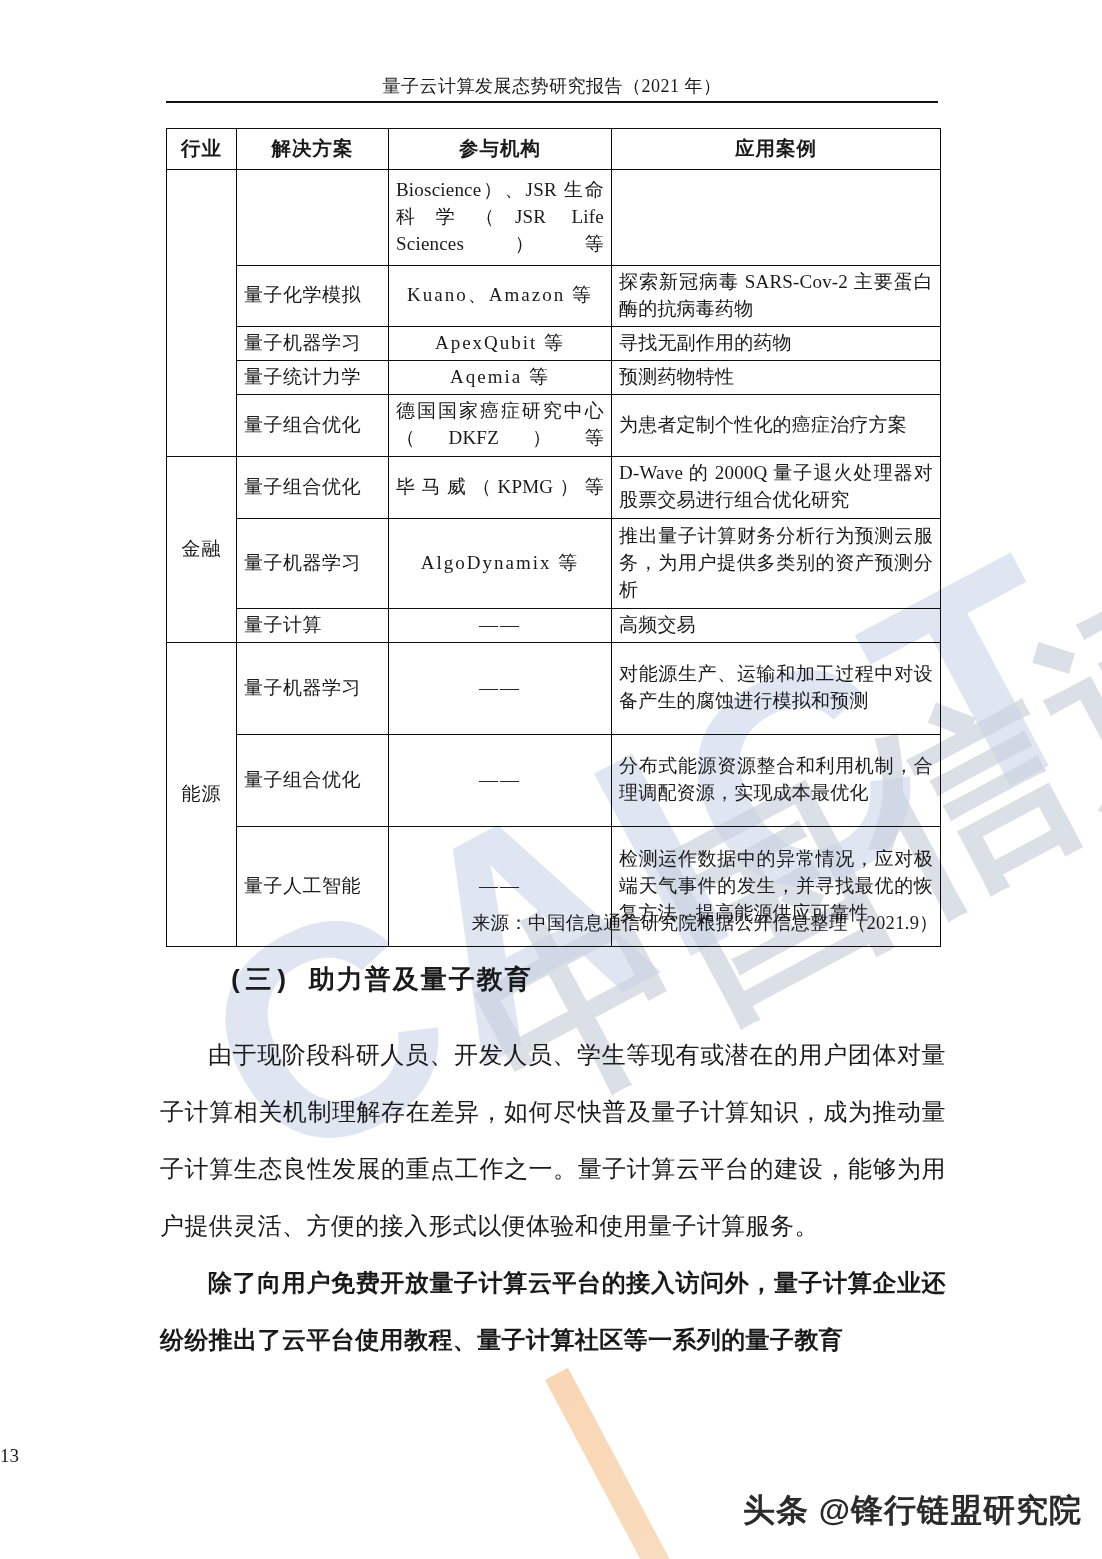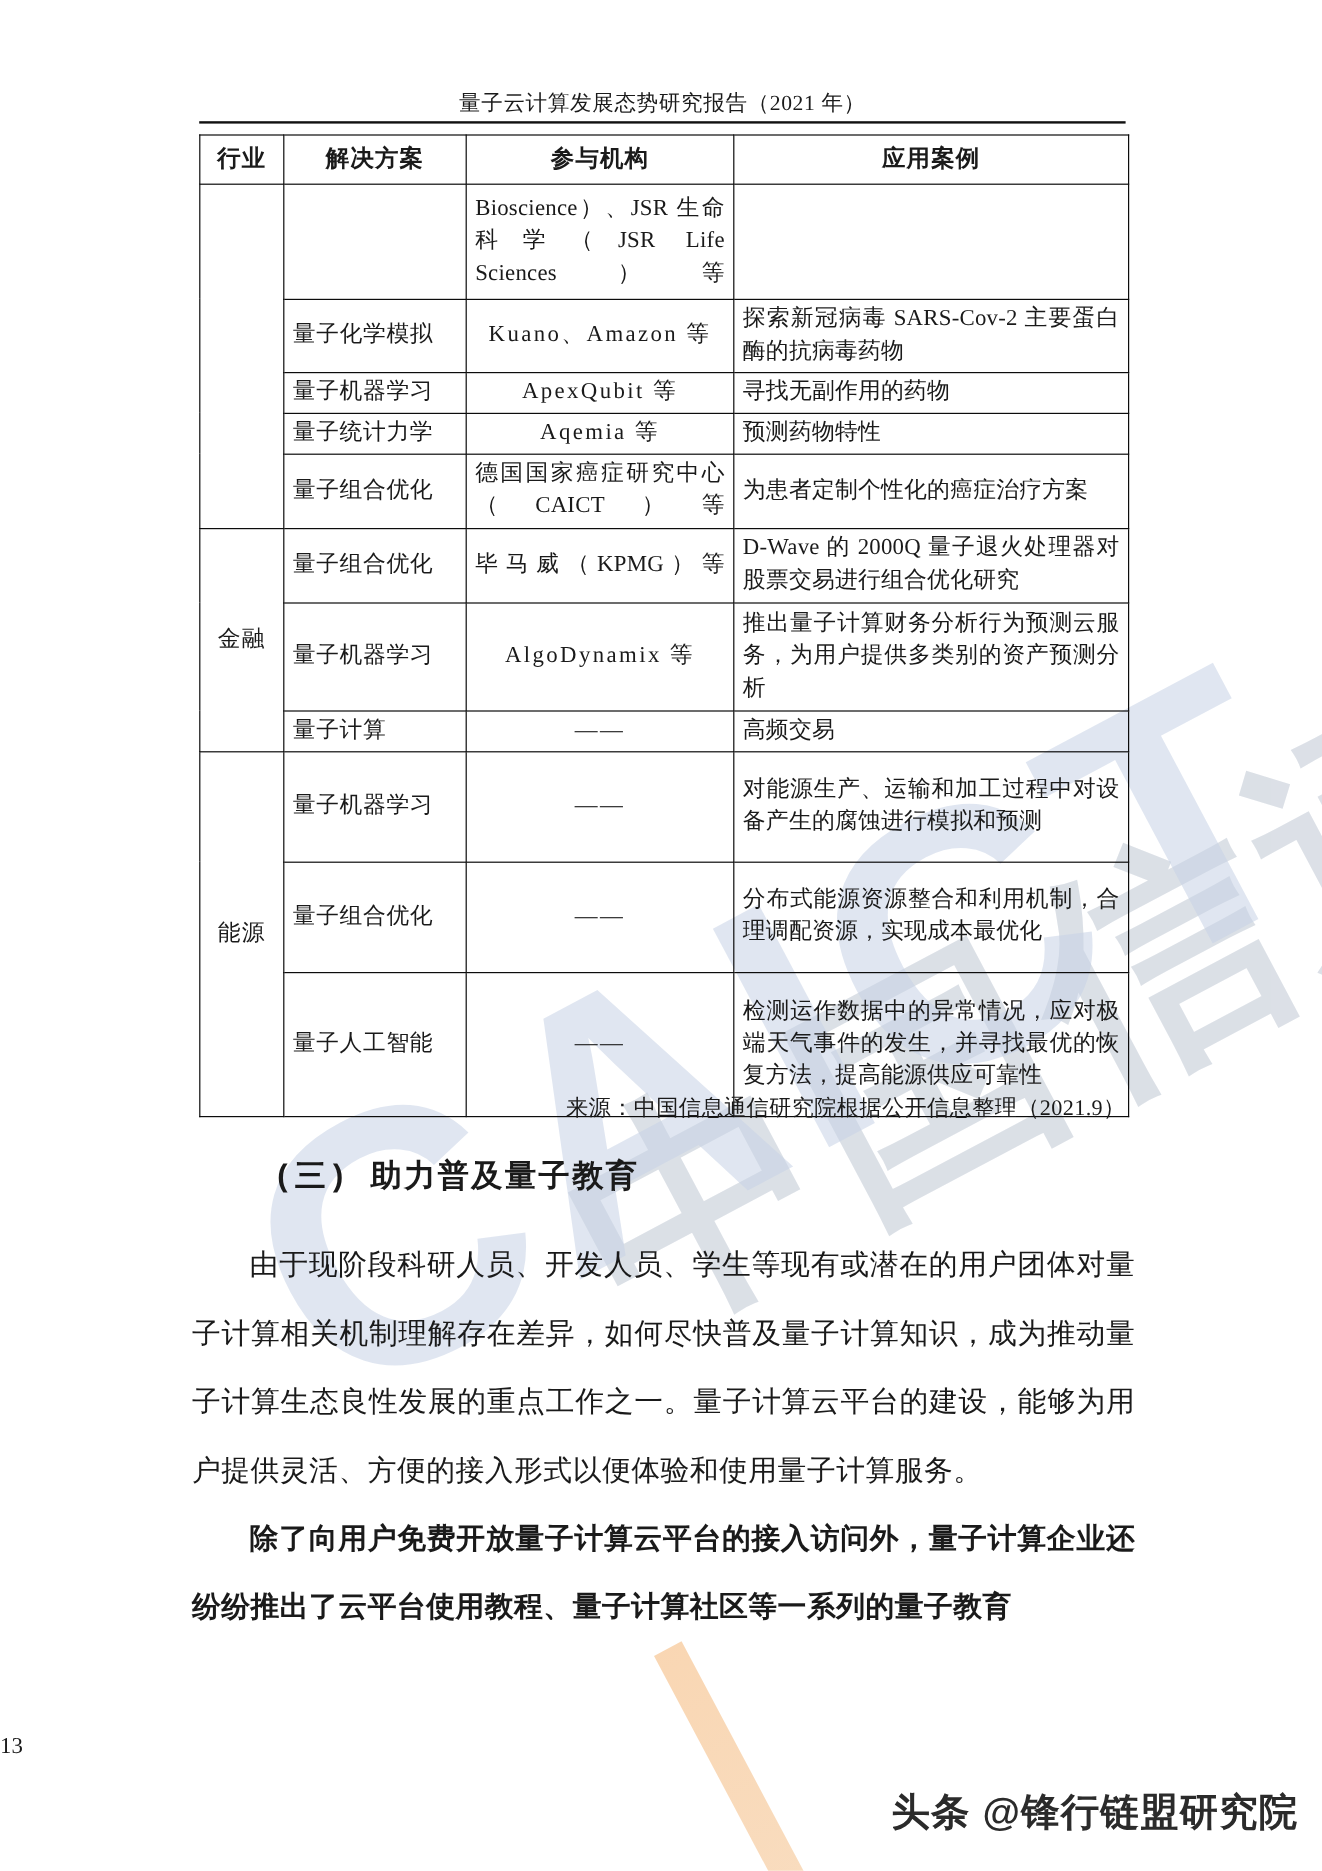--- a/index.html
+++ b/index.html
@@ -88,21 +88,21 @@
     top: 101px;
     width: 772px;
     height: 0;
     border-top: 2.5px solid #111;
   }
 
   
   .tbl-wrap {
     position: absolute;
     left: 166px;
-    top: 112px;
+    top: 128px;
     width: 774px;
   }
   table.cases {
     border-collapse: collapse;
     width: 774px;
     table-layout: fixed;
     font-size: 19px;
     line-height: 1.42;
   }
   table.cases th,
@@ -263,21 +263,21 @@
           <td class="org center">ApexQubit 等</td>
           <td class="case">寻找无副作用的药物</td>
         </tr>
         <tr style="height:32px">
           <td class="solution">量子统计力学</td>
           <td class="org center">Aqemia 等</td>
           <td class="case">预测药物特性</td>
         </tr>
         <tr style="height:62px">
           <td class="solution">量子组合优化</td>
-          <td class="org">德国国家癌症研究中心（CAICT）等</td>
+          <td class="org">德国国家癌症研究中心（DKFZ）等</td>
           <td class="case">为患者定制个性化的癌症治疗方案</td>
         </tr>
 
         <tr style="height:62px">
           <td class="industry" rowspan="3">金融</td>
           <td class="solution">量子组合优化</td>
           <td class="org">毕马威（KPMG）等</td>
           <td class="case">D-Wave 的 2000Q 量子退火处理器对股票交易进行组合优化研究</td>
         </tr>
         <tr style="height:90px">

